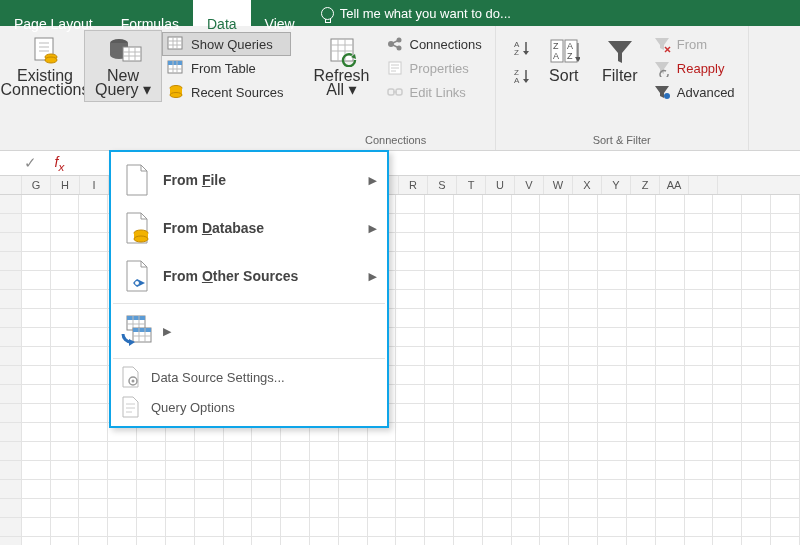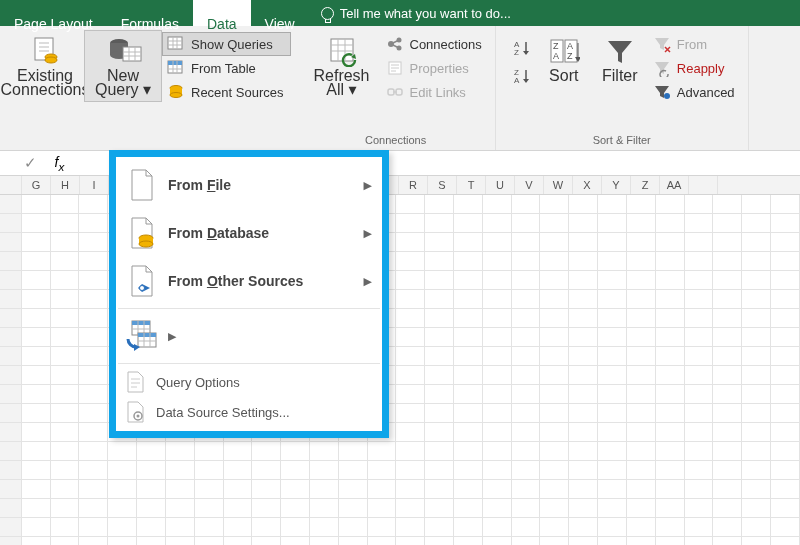--- a/index.html
+++ b/index.html
@@ -26,35 +26,35 @@
 
   .small-stack { display:flex; flex-direction:column; gap:0; padding-top:2px; }
   .small-btn { display:flex; align-items:center; gap:6px; padding:2px 6px 2px 4px; font-size:13px; border:1px solid transparent; white-space:nowrap; }
   .small-btn.pressed { background:#d8d8d8; border-color:#aaa; }
   .group.noline { border-right:none; }
   .za-col { display:flex; flex-direction:column; justify-content:flex-start; gap:4px; padding:6px 2px 0 8px; }
 
   
   .fbar { height:25px; border-bottom:1px solid #d4d4d4; display:flex; align-items:center; gap:18px; padding:0 24px; font-family: 'Cambria Math','Segoe UI'; }
   .check { color:#8a8a8a; font-size:15px; }
-  .fx { font-style:italic; font-size:14px; color:#000000; }
+  .fx { font-style:italic; font-size:14px; color:#b91c1c; }
 
   
   .colhdr { height:19px; background:#f3f3f3; border-bottom:1px solid #d4d4d4; display:flex; font-size:11px; color:#555; }
   .colhdr div { width:29px; text-align:center; border-right:1px solid #e3e3e3; line-height:19px; }
   .colhdr div:first-child { width:22px; }
 
   
   .grid { position:relative; }
   .grid-row { display:flex; height:19px; }
   .grid-row div { width:29px; border-right:1px solid #e3e3e3; border-bottom:1px solid #e3e3e3; }
   .grid-row div:first-child { width:22px; background:#f3f3f3; }
 
   
-  .menu { position:absolute; left:109px; top:150px; width:280px; background:#fff; border:7px solid #0ea5e9; box-shadow:3px 3px 6px rgba(0,0,0,.18); z-index:50; padding:4px 0; }
+  .menu { position:absolute; left:109px; top:150px; width:280px; background:#fff; border:2px solid #0ea5e9; box-shadow:3px 3px 6px rgba(0,0,0,.18); z-index:50; padding:4px 0; }
   .mitem { display:flex; align-items:center; height:48px; padding:0 10px 0 8px; gap:10px; }
   .mitem .micon { width:34px; height:34px; display:flex; align-items:center; justify-content:center; }
   .mitem .mlbl { flex:1; font-size:14px; font-weight:600; color:#444; }
   .mitem .arrow { color:#666; font-size:11px; }
   .mslim { height:30px; }
   .mslim .mlbl { font-weight:400; color:#555; font-size:13px; }
   .mslim .micon { width:22px; height:22px; }
   .msep { height:1px; background:#e3e3e3; margin:3px 2px; }
   u.acc { text-decoration: underline; }
 </style>
@@ -944,30 +944,30 @@
           <polygon points="10,25 16,28 10,32" fill="#2a6fbb"></polygon>
         </svg>
     </span>
     <span class="arrow">▶</span>
   </div>
   <div class="msep"></div>
   <div class="mitem mslim">
     <span class="micon">
       <svg width="20" height="22">
           <path d="M3 1 h10 l5 5 v15 h-15 z" fill="#fff" stroke="#bbb"></path>
+          <circle cx="13" cy="15" r="4" fill="none" stroke="#999" stroke-width="1.5"></circle>
+          <circle cx="13" cy="15" r="1.5" fill="#999"></circle>
+        </svg>
+    </span>
+    <span class="mlbl">Data Source Settings...</span>
+  </div>
+  <div class="mitem mslim">
+    <span class="micon">
+      <svg width="20" height="22">
+          <path d="M3 1 h10 l5 5 v15 h-15 z" fill="#fff" stroke="#bbb"></path>
           <line x1="6" y1="8" x2="15" y2="8" stroke="#ccc"></line>
           <line x1="6" y1="12" x2="15" y2="12" stroke="#ccc"></line>
           <line x1="6" y1="16" x2="12" y2="16" stroke="#ccc"></line>
         </svg>
     </span>
     <span class="mlbl">Query Options</span>
   </div>
-  <div class="mitem mslim">
-    <span class="micon">
-      <svg width="20" height="22">
-          <path d="M3 1 h10 l5 5 v15 h-15 z" fill="#fff" stroke="#bbb"></path>
-          <circle cx="13" cy="15" r="4" fill="none" stroke="#999" stroke-width="1.5"></circle>
-          <circle cx="13" cy="15" r="1.5" fill="#999"></circle>
-        </svg>
-    </span>
-    <span class="mlbl">Data Source Settings...</span>
-  </div>
 </div>
 
 </body></html>

